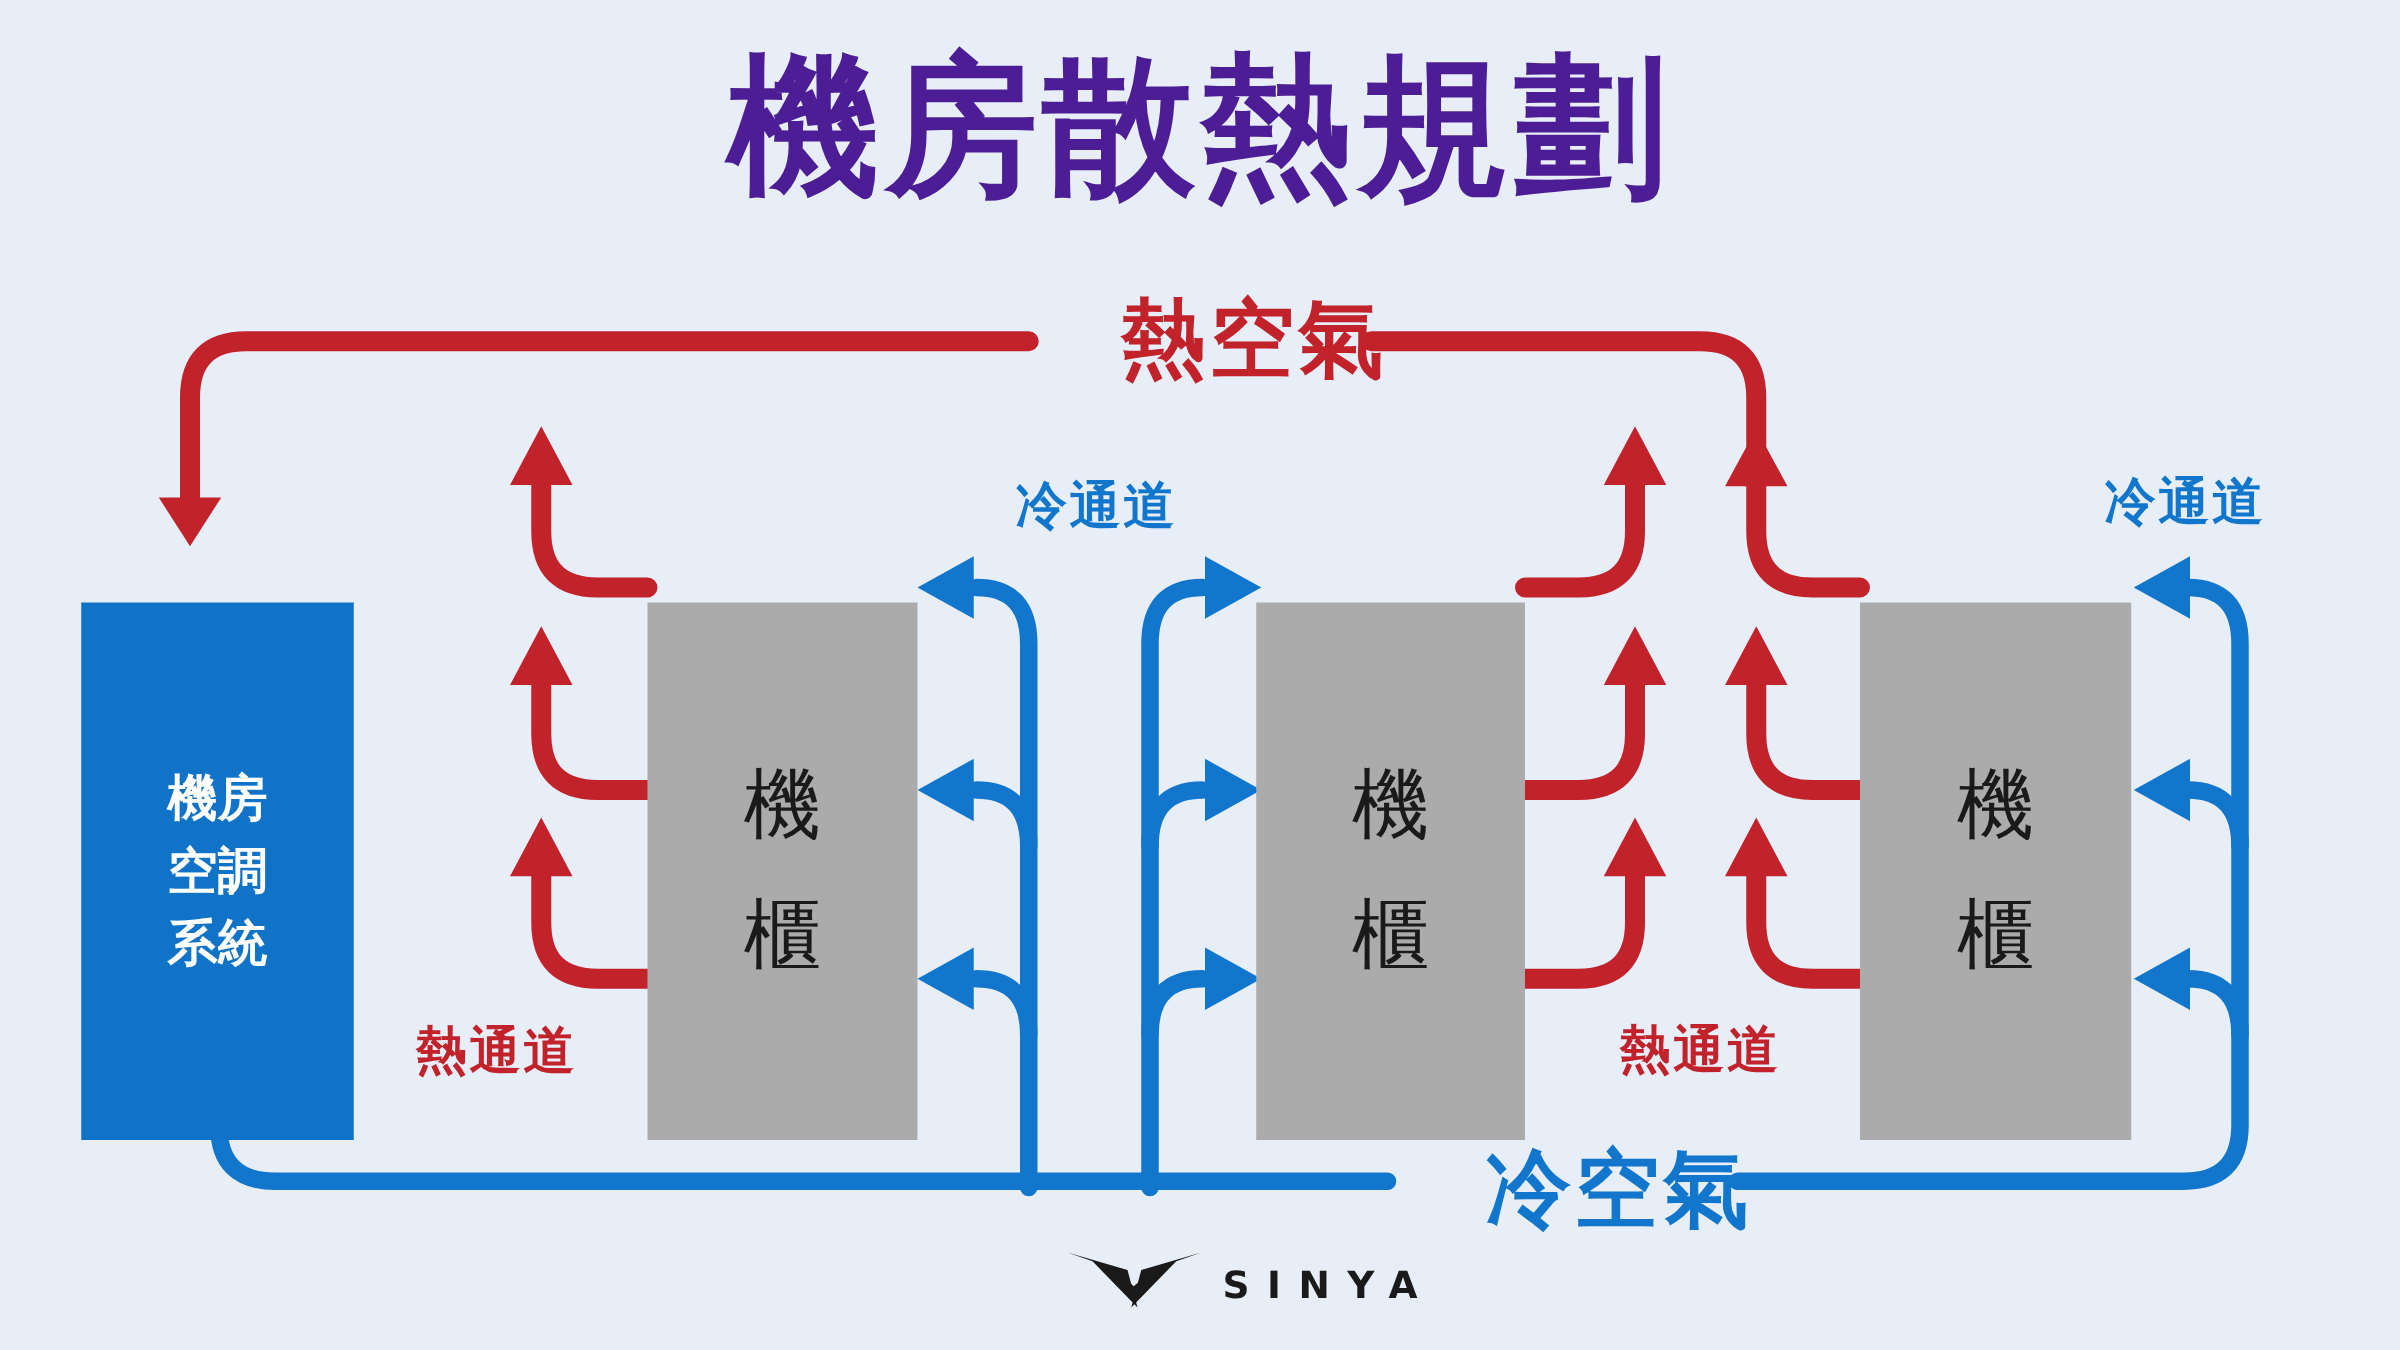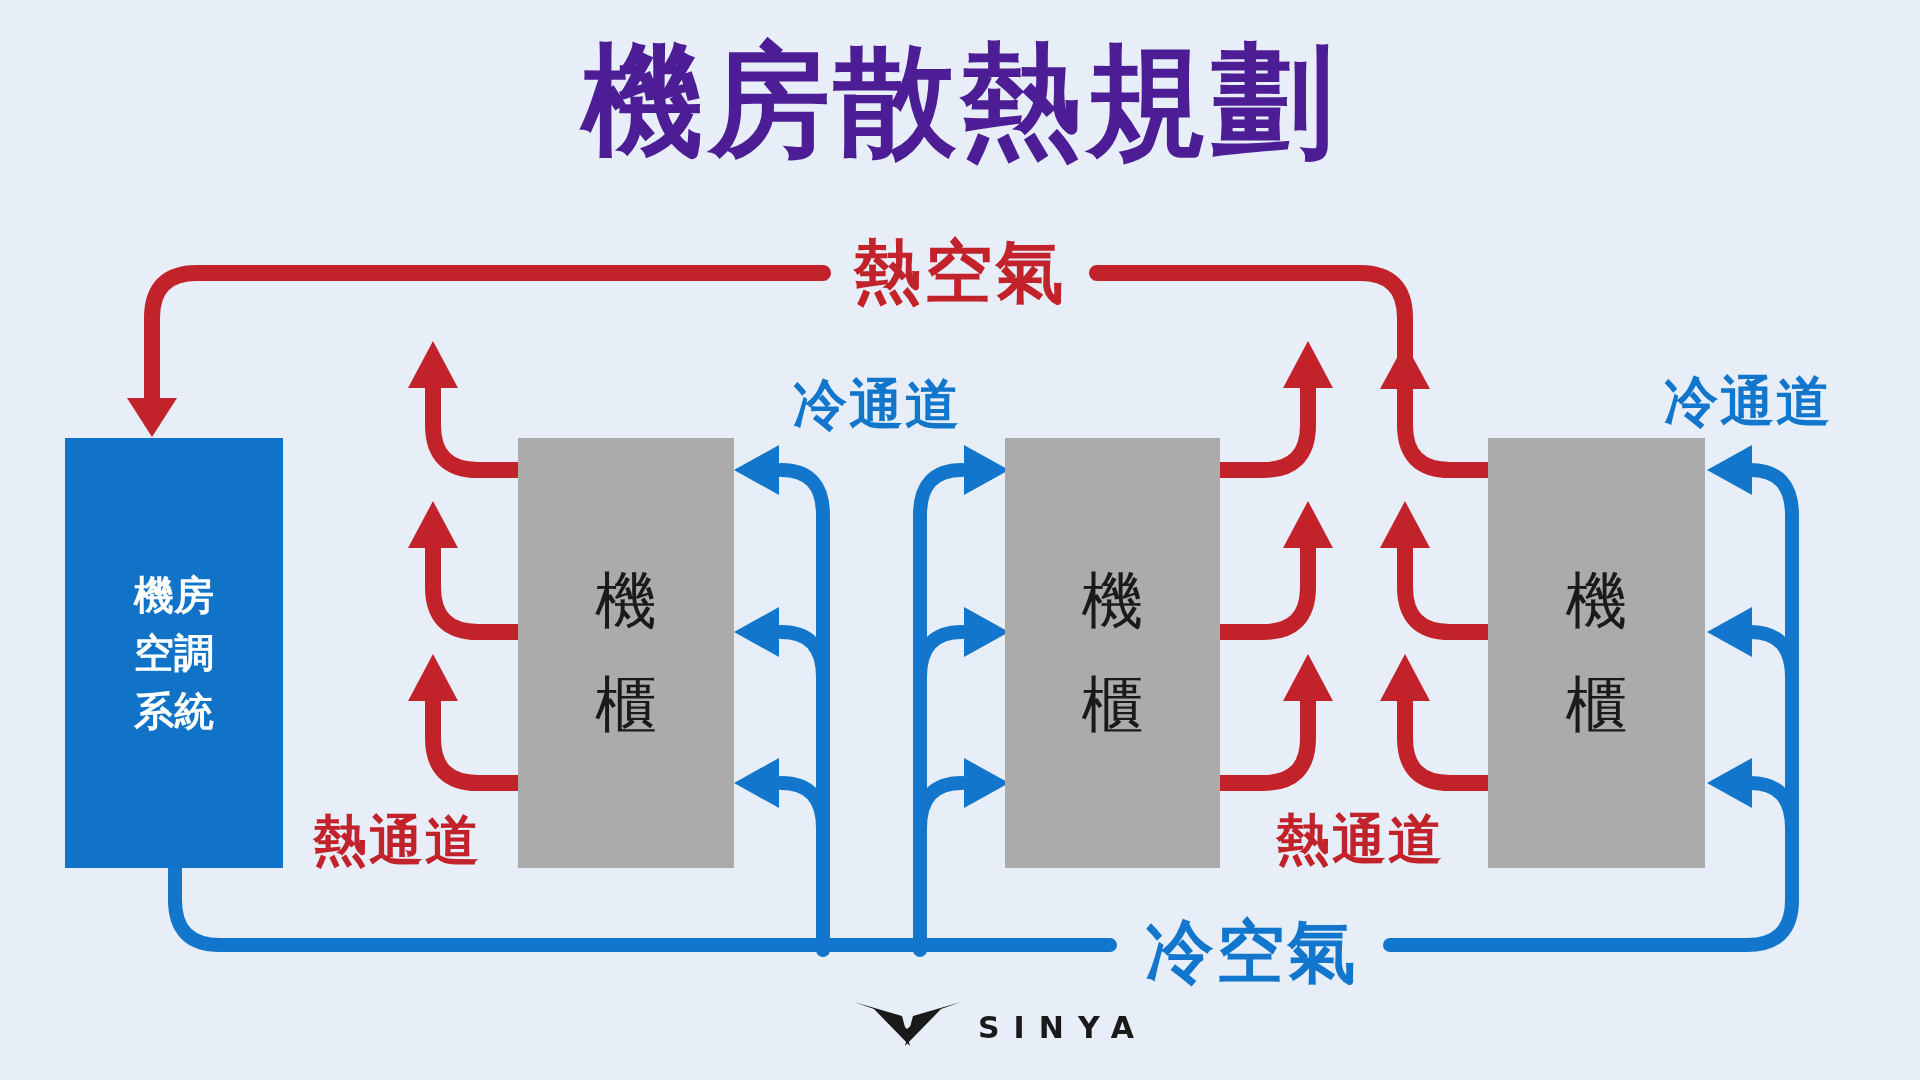--- a/index.html
+++ b/index.html
@@ -7,40 +7,40 @@
     width:1920px;height:1080px;
     font-family:"Liberation Sans","DejaVu Sans",sans-serif;
     overflow:hidden;
   }
   #stage{
     position:relative;width:1920px;height:1080px;
     background:#E8EEF8;
   }
   #flow-svg{position:absolute;left:0;top:0;z-index:1;}
   .box{position:absolute;z-index:2;display:flex;flex-direction:column;
-       align-items:center;justify-content:center;text-align:left;}
+       align-items:center;justify-content:center;text-align:left;margin-top:44px;}
   .ac-box{
     left:65px;top:438px;width:218px;height:430px;
     background:#1073C8;color:#FFFFFF;
     font-size:40px;font-weight:bold;line-height:58px;
   }
   .rack-box{background:#ABABAB;color:#1A1A1A;font-size:62px;line-height:104px;}
   #rack-1{left:518px;top:438px;width:216px;height:430px;}
   #rack-2{left:1005px;top:438px;width:215px;height:430px;}
   #rack-3{left:1488px;top:438px;width:217px;height:430px;}
   .lbl{position:absolute;z-index:3;transform:translate(-50%,-50%);
        white-space:nowrap;font-weight:bold;}
   .title{
     left:960px;top:103px;font-size:122px;letter-spacing:4px;
     color:#4c1d95;font-weight:900;
   }
-  .air-lbl{font-size:68px;letter-spacing:3px;}
+  .air-lbl{font-size:68px;letter-spacing:3px;margin-left:43px;}
   .hot{color:#C2222A;}
   .cold{color:#1277CC;}
-  .aisle-lbl{font-size:54px;letter-spacing:2px;}
+  .aisle-lbl{font-size:41px;letter-spacing:2px;}
   #footer-logo{position:absolute;left:850px;top:996px;z-index:3;}
   .brand-text{
     font-family:"DejaVu Sans","Liberation Sans",sans-serif;
     font-size:30px;font-weight:bold;letter-spacing:14px;fill:#1A1A1A;
   }
 </style>
 </head>
 <body>
 
 <div id="stage">

